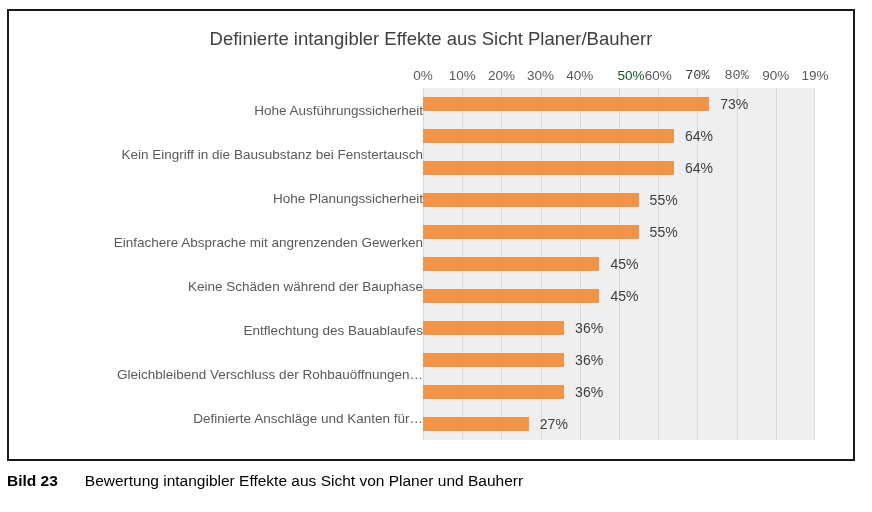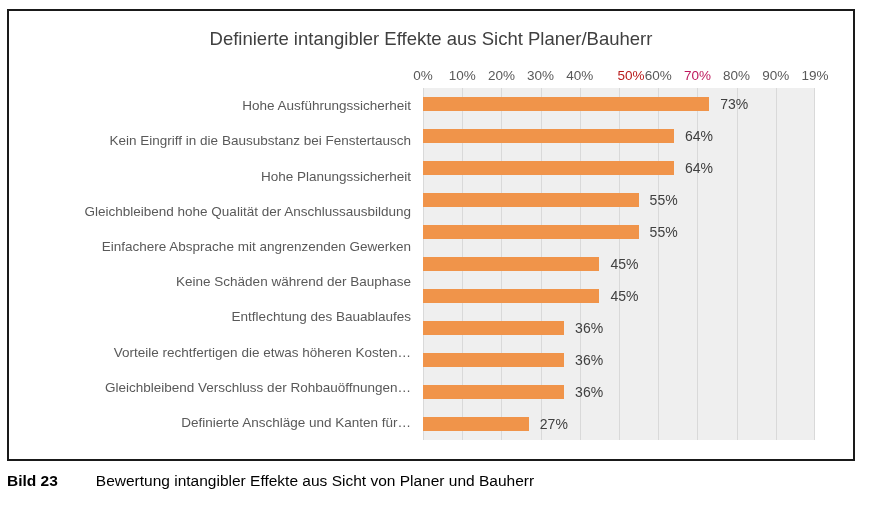--- a/index.html
+++ b/index.html
@@ -53,21 +53,21 @@
     white-space: nowrap;
   }
   .chart-main {
     display: flex;
     height: 352px;
   }
   .labels-col {
     width: 414px;
     flex: 0 0 auto;
     box-sizing: border-box;
-    padding-right: 12px;
+    padding-right: 0;
     display: flex;
     flex-direction: column;
   }
   .cat-label {
     flex: 1;
     display: flex;
     align-items: center;
     justify-content: flex-end;
     font-size: 13.5px;
     color: #595959;
@@ -113,54 +113,52 @@
   .caption {
     position: absolute;
     left: 7px;
     top: 472px;
     font-size: 15.5px;
     color: #000000;
     white-space: nowrap;
   }
   .caption-label {
     font-weight: bold;
-    margin-right: 38px;
+    margin-right: 27px;
   }
 </style>
 </head>
 <body>
 
 <div class="figure-box" style="border-color: rgb(26, 26, 26);">
   <div class="chart-title" style="color: rgb(64, 64, 64);">Definierte intangibler Effekte aus Sicht Planer/Bauherr</div>
   <div class="axis-row">
     <div class="axis-spacer"></div>
     <div class="axis-ticks" id="axis-ticks">
         <div class="axis-tick" style="left: 0%; color: rgb(89, 89, 89);">0%</div>
         <div class="axis-tick" style="left: 10%; color: rgb(89, 89, 89);">10%</div>
         <div class="axis-tick" style="left: 20%; color: rgb(89, 89, 89);">20%</div>
         <div class="axis-tick" style="left: 30%; color: rgb(89, 89, 89);">30%</div>
         <div class="axis-tick" style="left: 40%; color: rgb(89, 89, 89); text-align: right;">40%</div>
-        <div class="axis-tick" style="left: 50%; color: #b91c1c; padding-left: 24px;">50%</div>
+        <div class="axis-tick" style="left: 50%; color: #14532d; padding-left: 24px;">50%</div>
         <div class="axis-tick" style="left: 60%; color: rgb(89, 89, 89);">60%</div>
-        <div class="axis-tick" style="left: 70%; color: #be185d;">70%</div>
-        <div class="axis-tick" style="left: 80%; color: rgb(89, 89, 89);">80%</div>
+        <div class="axis-tick" style="left: 70%; color: #404040; font-family: Liberation Mono, monospace;">70%</div>
+        <div class="axis-tick" style="left: 80%; color: rgb(89, 89, 89); font-family: Liberation Mono, monospace;">80%</div>
         <div class="axis-tick" style="left: 90%; color: rgb(89, 89, 89);">90%</div>
         <div class="axis-tick" style="left: 100%; color: rgb(89, 89, 89);">19%</div>
       </div>
   </div>
   <div class="chart-main">
     <div class="labels-col" id="labels-col">
         <div class="cat-label" style="color: rgb(89, 89, 89);">Hohe Ausführungssicherheit</div>
         <div class="cat-label" style="color: rgb(89, 89, 89);">Kein Eingriff in die Bausubstanz bei Fenstertausch</div>
         <div class="cat-label" style="color: rgb(89, 89, 89);">Hohe Planungssicherheit</div>
-        <div class="cat-label" style="color: rgb(89, 89, 89);">Gleichbleibend hohe Qualität der Anschlussausbildung</div>
         <div class="cat-label" style="color: rgb(89, 89, 89);">Einfachere Absprache mit angrenzenden Gewerken</div>
         <div class="cat-label" style="color: rgb(89, 89, 89);">Keine Schäden während der Bauphase</div>
         <div class="cat-label" style="color: rgb(89, 89, 89);">Entflechtung des Bauablaufes</div>
-        <div class="cat-label" style="color: rgb(89, 89, 89);">Vorteile rechtfertigen die etwas höheren Kosten…</div>
         <div class="cat-label" style="color: rgb(89, 89, 89);">Gleichbleibend Verschluss der Rohbauöffnungen…</div>
         <div class="cat-label" style="color: rgb(89, 89, 89);">Definierte Anschläge und Kanten für…</div>
       </div>
     <div class="plot-col" id="plot-col" style="background: rgb(239, 239, 239);">
       <div id="gridlines">
           <div class="gridline" style="left: calc(0% + 0px); background: rgb(217, 217, 217);"></div>
           <div class="gridline" style="left: calc(10% + 0px); background: rgb(217, 217, 217);"></div>
           <div class="gridline" style="left: calc(20% + 0px); background: rgb(217, 217, 217);"></div>
           <div class="gridline" style="left: calc(30% + 0px); background: rgb(217, 217, 217);"></div>
           <div class="gridline" style="left: calc(40% + 0px); background: rgb(217, 217, 217);"></div>

